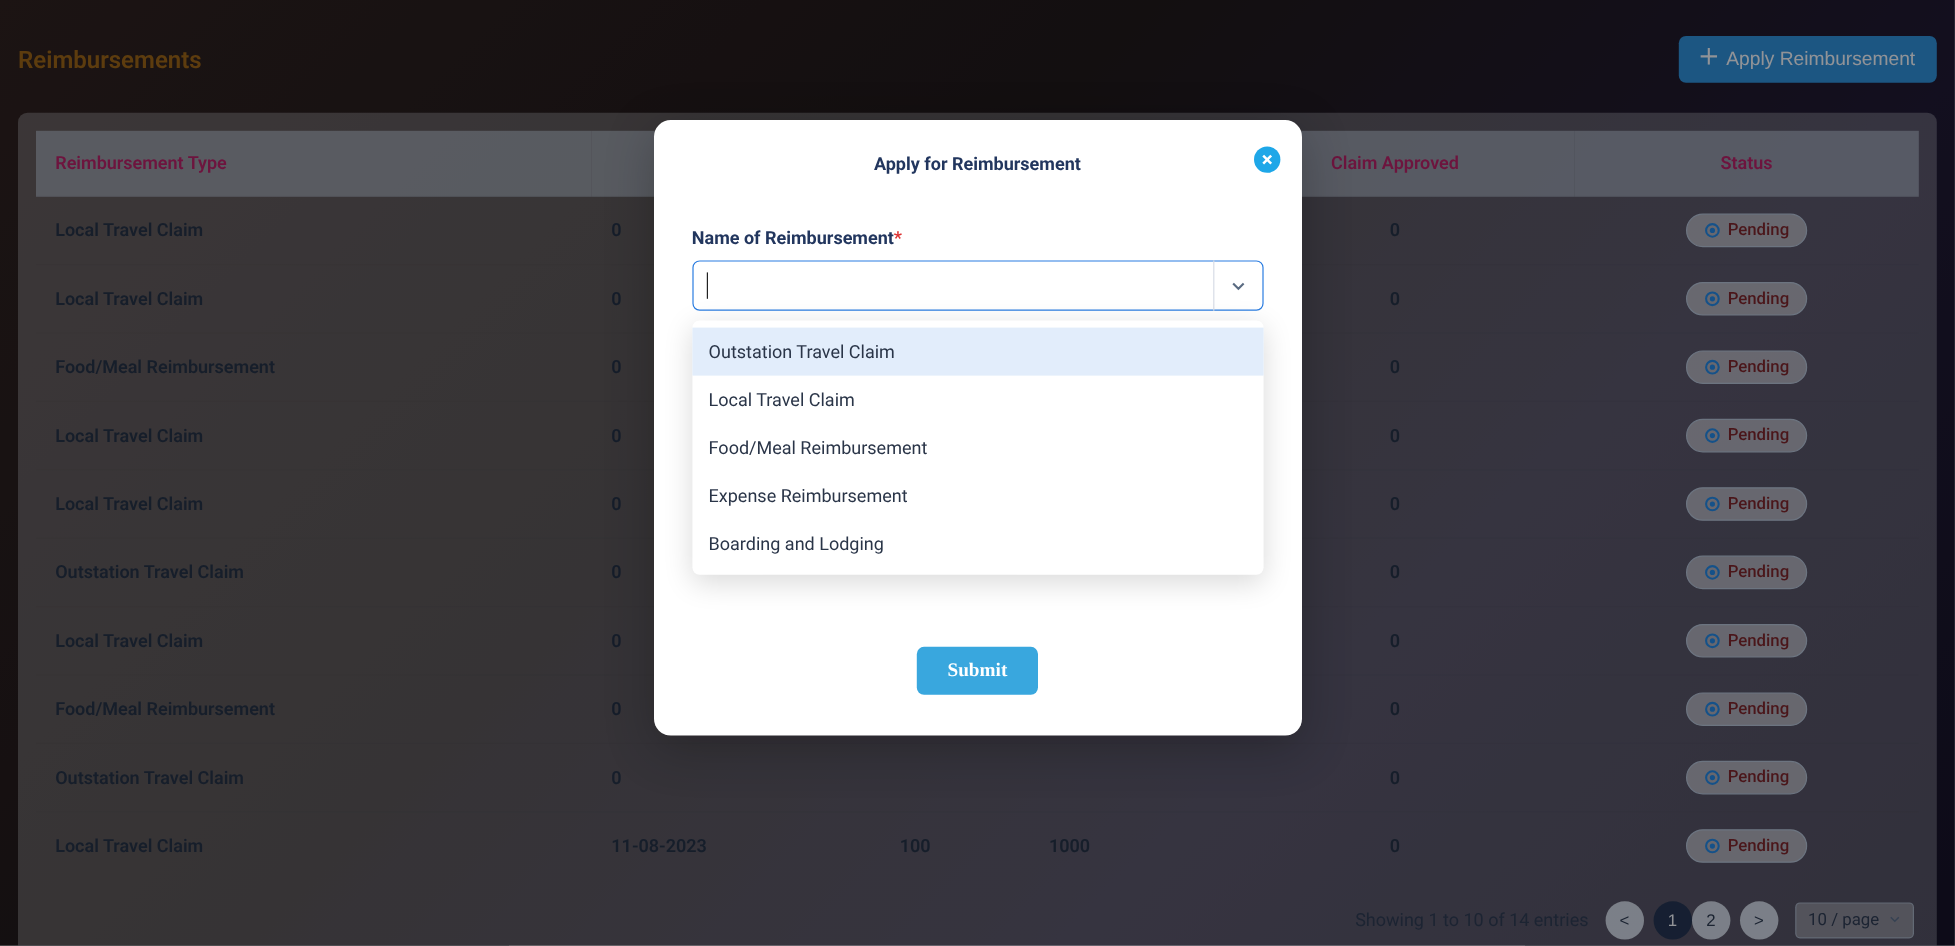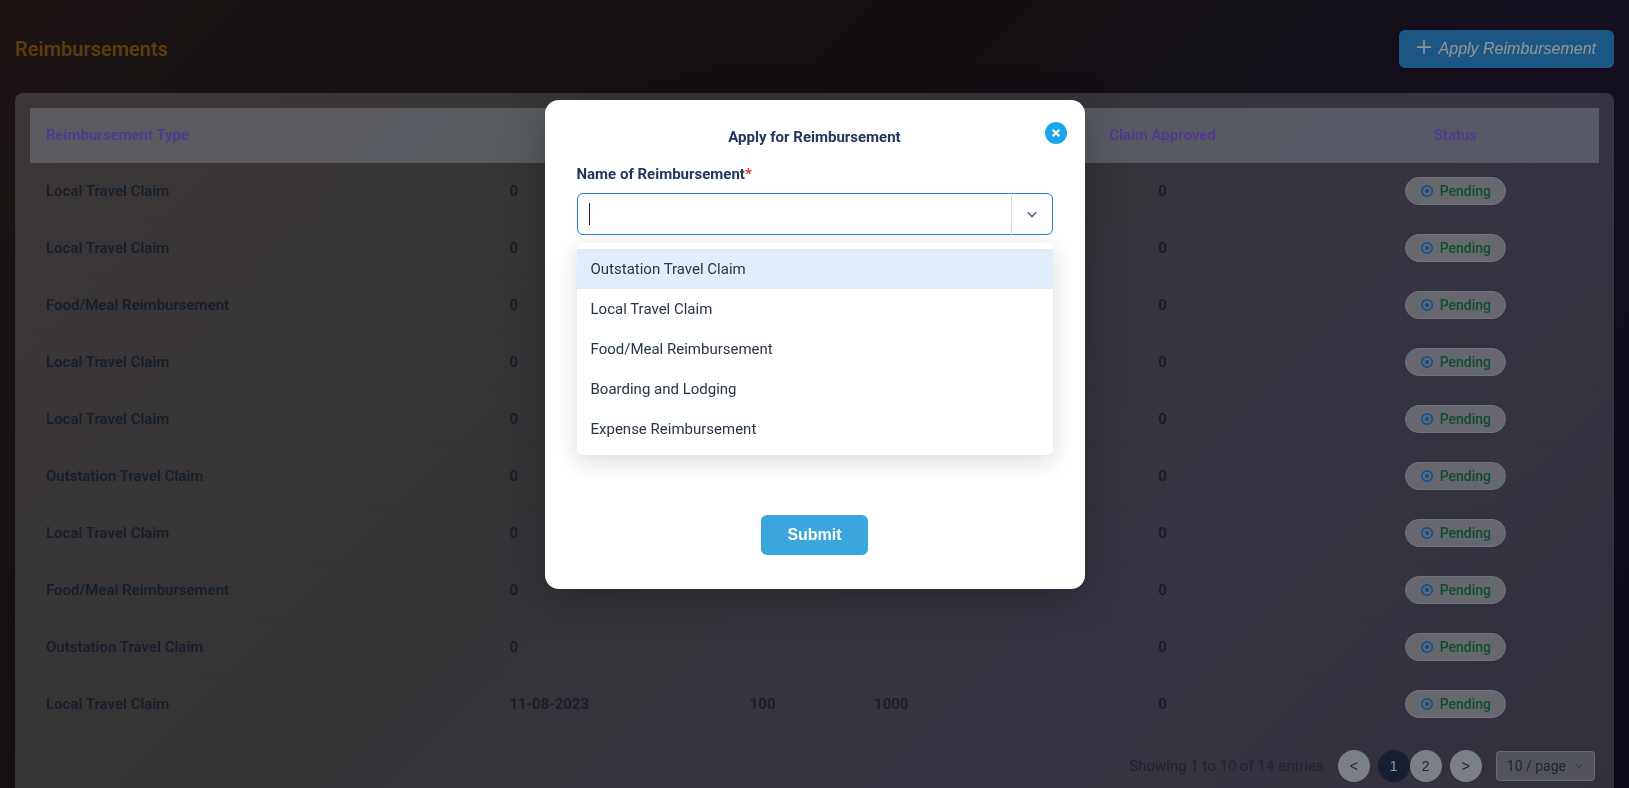--- a/index.html
+++ b/index.html
@@ -31,62 +31,61 @@
     color: #fff;
     border: none;
     border-radius: 6px;
     padding: 10px 18px;
     font-size: 16px;
     font-weight: 500;
     cursor: pointer;
     display: flex;
     align-items: center;
     gap: 8px;
-    font-style: italic;
   }
   .apply-btn svg { width: 14px; height: 14px; fill: #fff; }
   .panel {
     background: rgba(255,255,255,0.28);
     border-radius: 8px;
     padding: 15px;
   }
   .table {
     width: 100%;
     border-collapse: collapse;
     background: transparent;
   }
   .table thead tr {
     background: rgba(200,210,220,0.55);
   }
   .table th {
     text-align: left;
     padding: 18px 16px;
     font-size: 15px;
     font-weight: 600;
-    color: #8b5cf6;
+    color: #be185d;
   }
   .table th.center, .table td.center { text-align: center; }
   .table td {
     padding: 14px 16px;
     font-size: 15px;
     font-weight: 600;
     color: #1f2a3a;
     border-top: 1px solid rgba(0,0,0,0.03);
   }
   .status-pill {
     display: inline-flex;
     align-items: center;
     gap: 6px;
     border: 1px solid #bcc7d6;
     background: rgba(255,255,255,0.55);
     border-radius: 999px;
     padding: 5px 14px;
     font-size: 14px;
     font-weight: 500;
-    color: #15803d;
+    color: #7f1d1d;
     cursor: pointer;
   }
   .status-pill .dot {
     width: 14px; height: 14px; display: inline-block;
   }
   .status-pill .dot svg { width: 14px; height: 14px; }
   .table-footer {
     display: flex;
     justify-content: flex-end;
     align-items: center;
@@ -143,21 +142,21 @@
     position: absolute;
     right: 18px; top: 22px;
     width: 22px; height: 22px;
     background: #1ea7e8;
     border-radius: 50%;
     border: none;
     cursor: pointer;
     display: flex; align-items: center; justify-content: center;
   }
   .modal-close svg { width: 10px; height: 10px; stroke: #fff; stroke-width: 2.5; fill: none; }
-  .form-group { margin-top: 18px; }
+  .form-group { margin-top: 42px; }
   .form-label {
     font-size: 15px;
     font-weight: 700;
     color: #22365e;
   }
   .form-label .req { color: #d33; }
   .select-wrap {
     position: relative;
     margin-top: 10px;
   }
@@ -205,20 +204,21 @@
   .submit-row { text-align: center; margin-top: 280px; }
   .submit-btn {
     background: #39a7de;
     color: #fff;
     border: none;
     border-radius: 6px;
     padding: 11px 26px;
     font-size: 16px;
     font-weight: 600;
     cursor: pointer;
+    font-family: Liberation Serif, serif;
   }
 </style>
 </head>
 <body>
 
 <div class="page-wrap">
   <div class="page-header">
     <div class="page-title">Reimbursements</div>
     <button class="apply-btn">
       <span>
@@ -426,22 +426,22 @@
       <div class="cursor-bar"></div>
       <div class="select-caret">
         <svg viewBox="0 0 16 16">
             <path d="M3 6l5 5 5-5"></path>
           </svg>
       </div>
       <div class="dropdown" id="dropdown">
           <div class="opt hover">Outstation Travel Claim</div>
           <div class="opt">Local Travel Claim</div>
           <div class="opt">Food/Meal Reimbursement</div>
+          <div class="opt">Expense Reimbursement</div>
           <div class="opt">Boarding and Lodging</div>
-          <div class="opt">Expense Reimbursement</div>
         </div>
     </div>
   </div>
 
   <div class="submit-row">
     <button class="submit-btn">Submit</button>
   </div>
 </div>
 
 </body></html>

